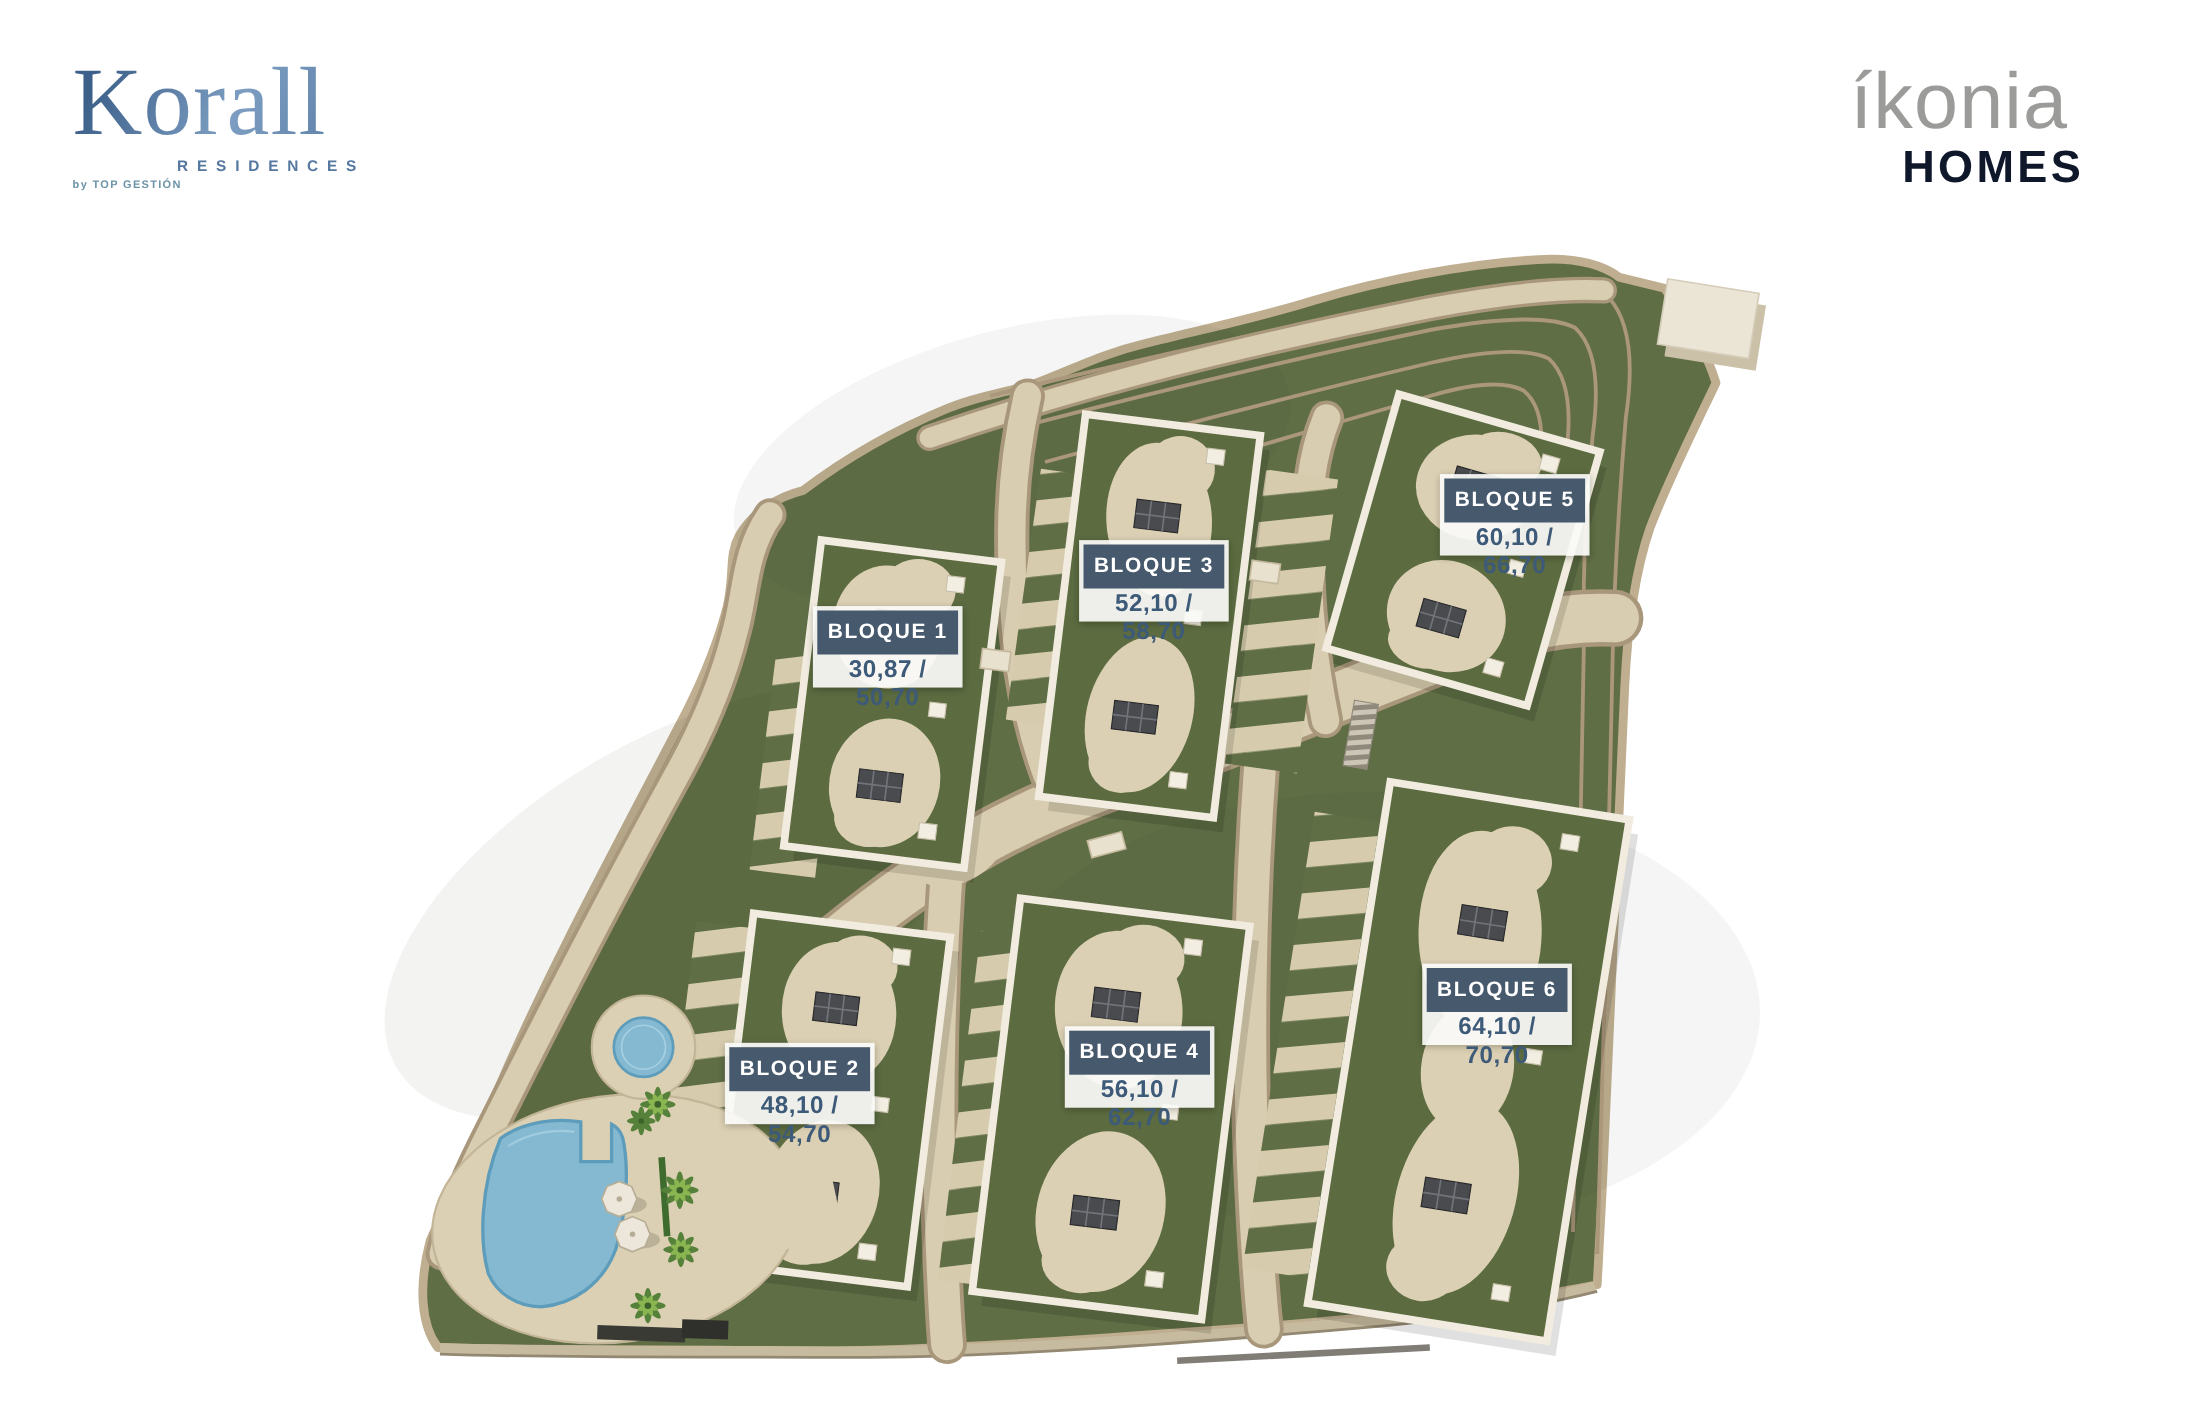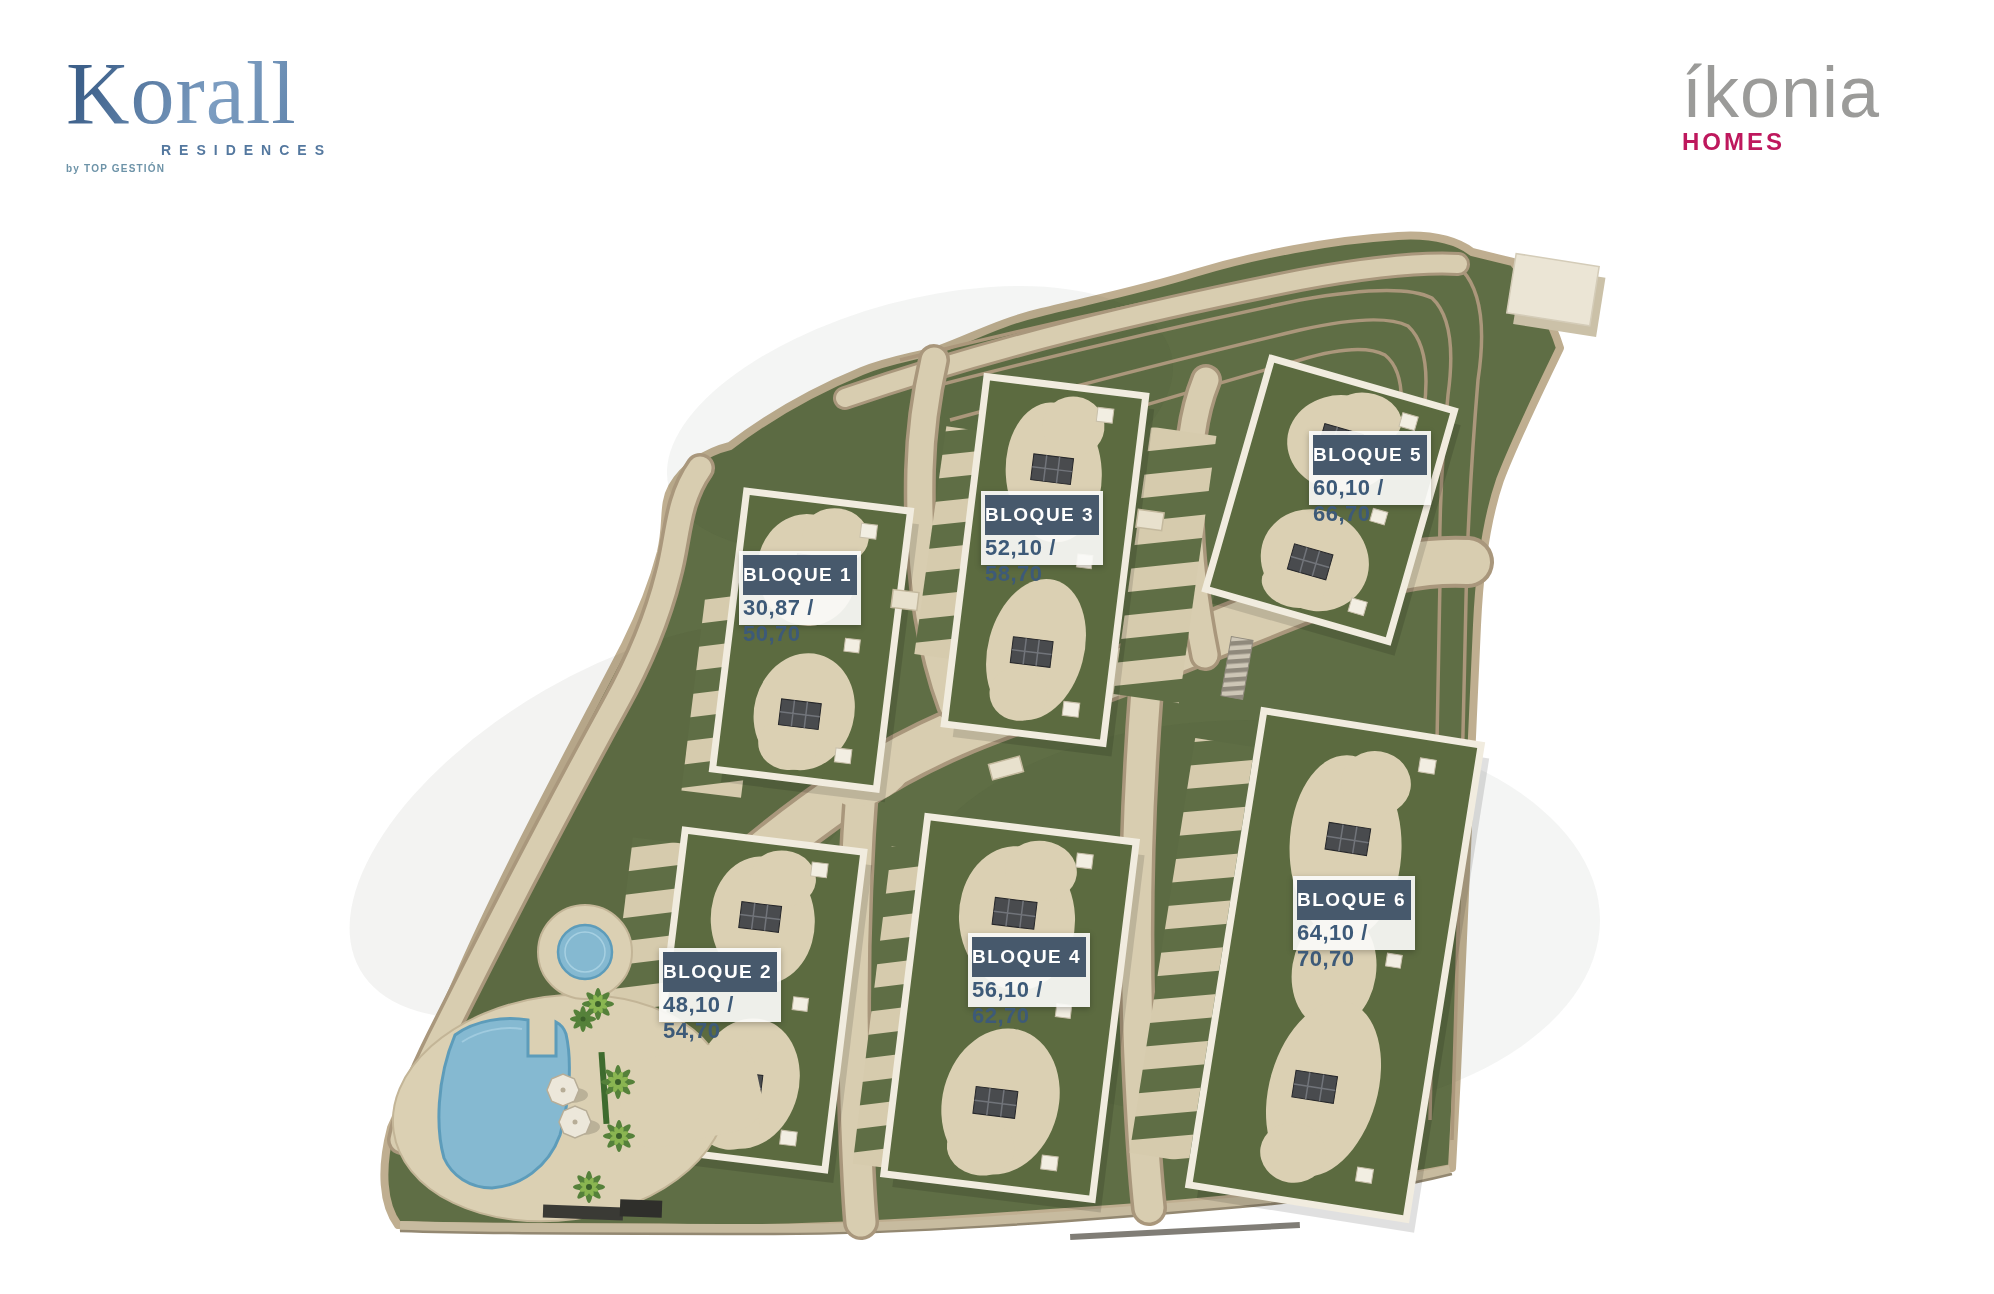--- a/index.html
+++ b/index.html
@@ -13,26 +13,26 @@
     font-size:88px;line-height:1;letter-spacing:1px;
     background:linear-gradient(115deg,#3d608a 10%,#7d9ec2 55%,#5a7ea6 95%);
     -webkit-background-clip:text;background-clip:text;color:transparent;}
   .korall-sub{margin-top:4px;text-align:right;font-size:14px;font-weight:bold;
     letter-spacing:8px;color:#54789f;padding-right:2px;}
   .korall-byline{margin-top:5px;font-size:10px;font-weight:bold;
     letter-spacing:1.2px;color:#6d93a8;padding-right:2px;}
 
   .ikonia{position:absolute;left:1682px;top:58px;width:260px;}
   .ikonia-name{font-size:72px;line-height:0.95;color:#9b9b99;letter-spacing:1px;}
-  .ikonia-sub{font-size:24px;font-weight:bold;color:#be185d;letter-spacing:3px;margin-top:2px;}
+  .ikonia-sub{font-size:41px;font-weight:bold;color:#0f172a;letter-spacing:3px;margin-top:2px;text-align:center;}
 
   
-  .block-label{position:absolute;width:122px;background:rgba(250,250,247,0.93);
+  .block-label{position:absolute;width:136px;background:rgba(250,250,247,0.93);
     padding:4px;box-shadow:0 2px 6px rgba(0,0,0,0.25);box-sizing:border-box;
-    cursor:pointer;}
+    text-align:center;cursor:pointer;}
   .bl-head{background:#47596c;color:#ffffff;font-size:19px;font-weight:bold;
     letter-spacing:1.5px;line-height:40px;height:40px;}
   .bl-val{color:#3d5a78;font-size:22px;font-weight:bold;letter-spacing:0.5px;
     line-height:26px;height:26px;}
   .label-1{left:739px;top:551px;}
   .label-2{left:659px;top:948px;}
   .label-3{left:981px;top:491px;}
   .label-4{left:968px;top:933px;}
   .label-5{left:1309px;top:431px;}
   .label-6{left:1293px;top:876px;}

